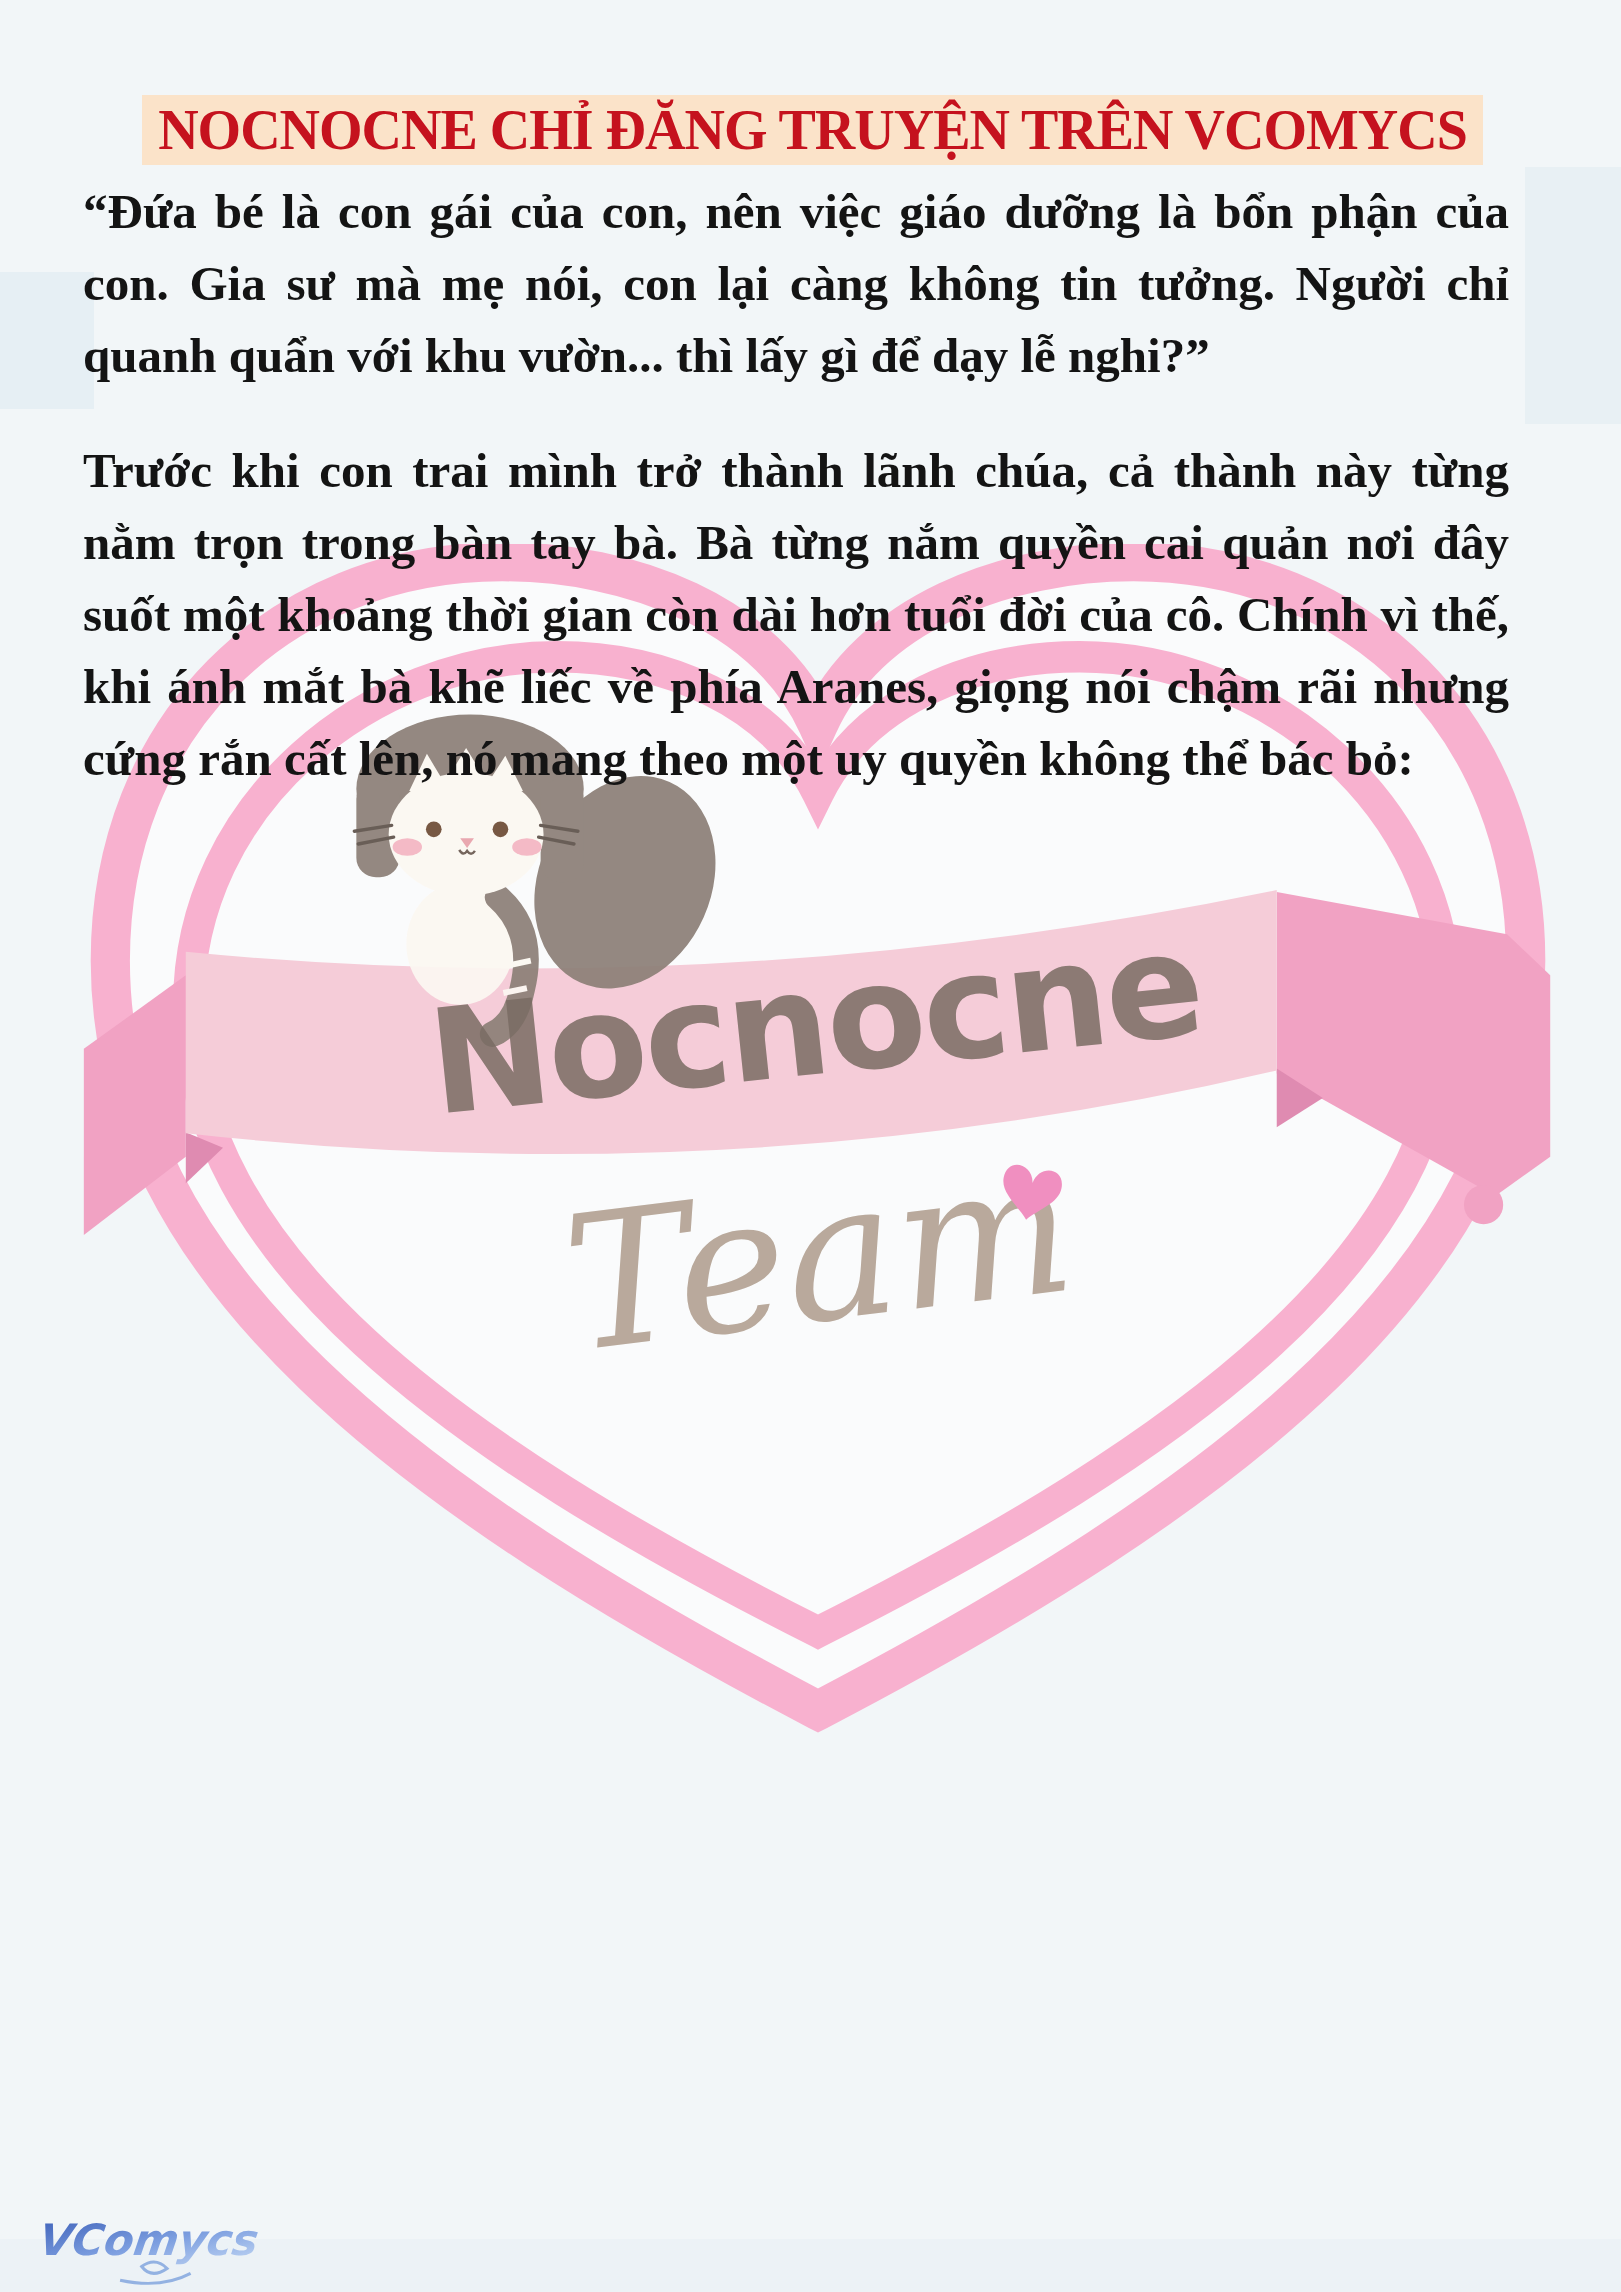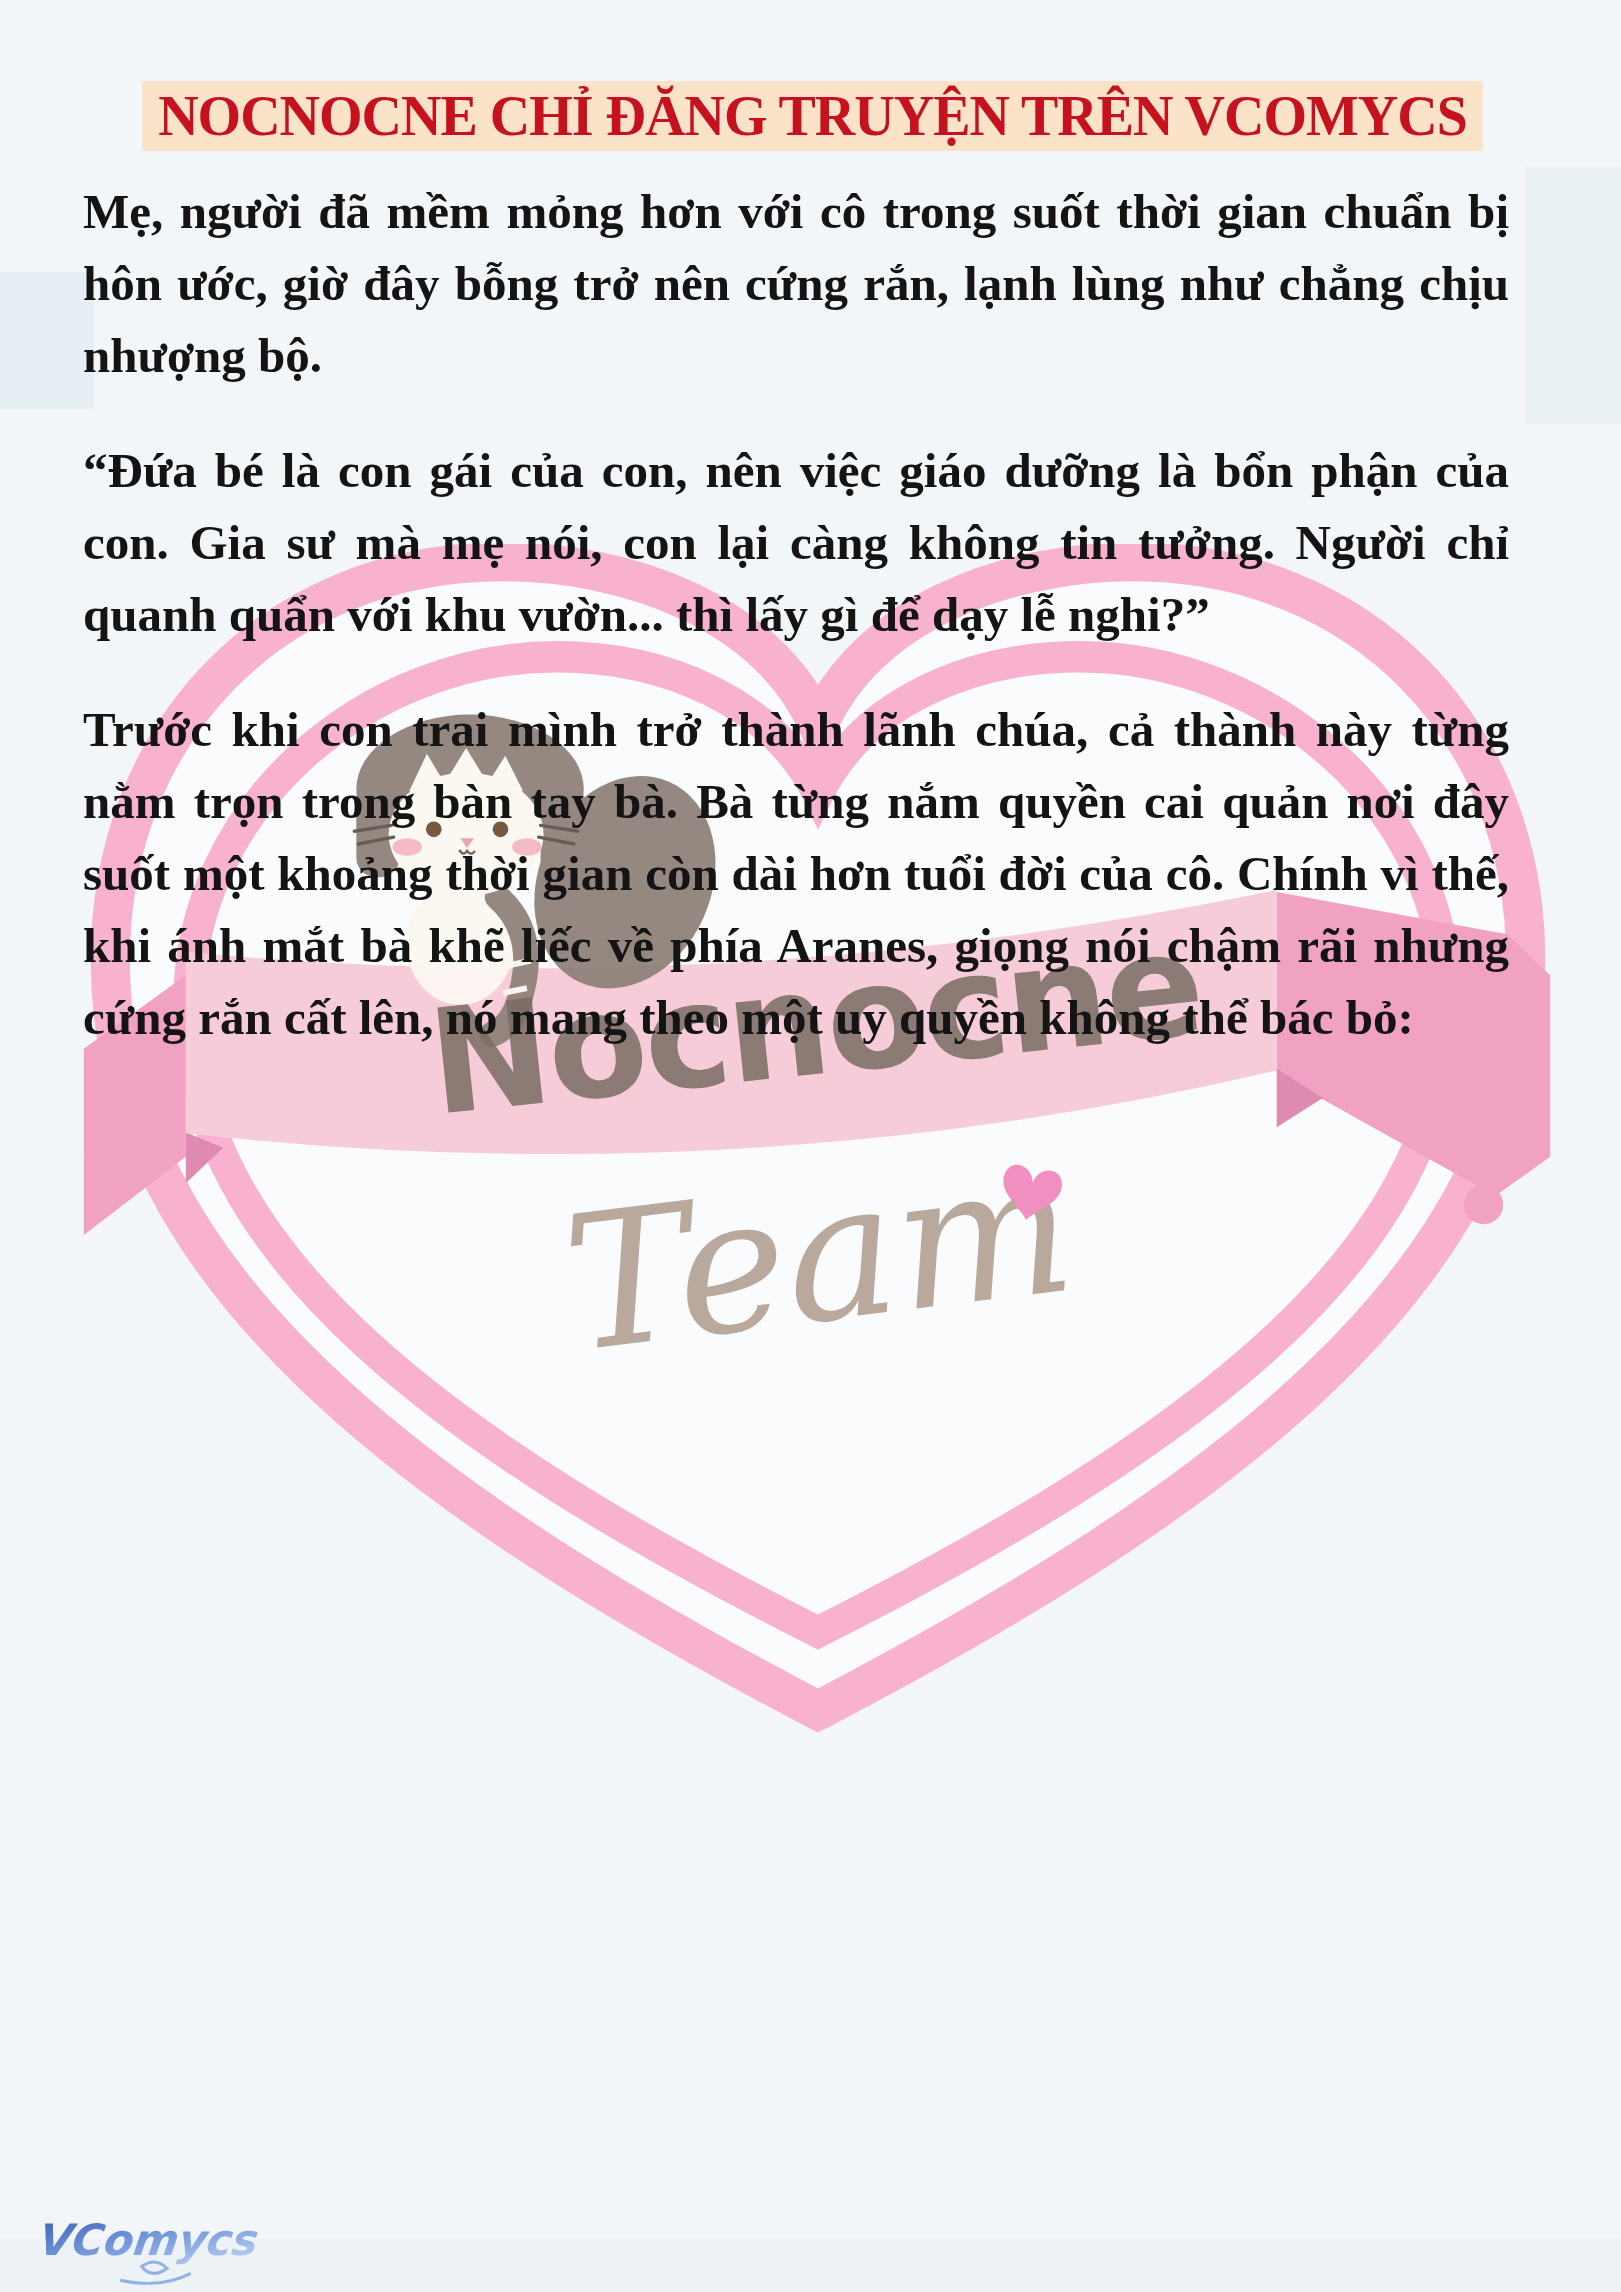--- a/index.html
+++ b/index.html
@@ -15,21 +15,21 @@
   .artifact{position:absolute;pointer-events:none;}
   .art-left{left:0;top:272px;width:94px;height:137px;background:rgba(221,233,240,.55);}
   .art-right{left:1525px;top:167px;width:96px;height:257px;background:rgba(221,233,240,.5);}
   .art-bottom{left:0;top:2239px;width:1621px;height:54px;background:rgba(228,238,243,.45);}
 
   .watermark{
     position:absolute;left:76px;top:544px;width:1485px;height:1294px;
     pointer-events:none;
   }
   .header-banner{
-    position:absolute;left:142px;top:81px;width:1341px;height:70px;
+    position:absolute;left:142px;top:95px;width:1341px;height:70px;
     background:#fbe3c9;color:#c5121e;
     font-weight:bold;font-size:56px;line-height:70px;
     text-align:center;letter-spacing:-1px;white-space:nowrap;
   }
   .body-text{
     position:absolute;left:83px;top:176px;width:1426px;
     color:#141414;font-weight:bold;font-size:49px;line-height:72px;
     text-align:justify;
   }
   .body-text p{margin:0 0 43px 0;}
@@ -86,21 +86,20 @@
     <text transform="translate(755,500) rotate(-6)" text-anchor="middle" dominant-baseline="middle" font-family="'DejaVu Sans',sans-serif" font-weight="bold" font-size="148" letter-spacing="-3" fill="#7a6c63" opacity="0.85">Nocnocne</text>
 
     <text transform="translate(760,742) rotate(-7)" text-anchor="middle" dominant-baseline="middle" font-family="'DejaVu Serif',serif" font-style="italic" font-size="190" fill="#b2a192" opacity="0.9">Team</text>
 
     <path d="M 0,12 C -3,-8 -30,-10 -30,12 C -30,28 -10,38 0,50 C 10,38 30,28 30,12 C 30,-10 3,-8 0,12 Z" transform="translate(978,640) rotate(10)" fill="#f08fc0"></path>
   </svg>
 
   <div class="header-banner">NOCNOCNE CHỈ ĐĂNG TRUYỆN TRÊN VCOMYCS</div>
 
   <div class="body-text">
-    <p>Mẹ, người đã mềm mỏng hơn với cô trong suốt thời gian chuẩn bị hôn ước, giờ đây bỗng trở nên cứng rắn, lạnh lùng như chẳng chịu nhượng bộ.</p>
     <p>“Đứa bé là con gái của con, nên việc giáo dưỡng là bổn phận của con. Gia sư mà mẹ nói, con lại càng không tin tưởng. Người chỉ quanh quẩn với khu vườn... thì lấy gì để dạy lễ nghi?”</p>
     <p>Trước khi con trai mình trở thành lãnh chúa, cả thành này từng nằm trọn trong bàn tay bà. Bà từng nắm quyền cai quản nơi đây suốt một khoảng thời gian còn dài hơn tuổi đời của cô. Chính vì thế, khi ánh mắt bà khẽ liếc về phía Aranes, giọng nói chậm rãi nhưng cứng rắn cất lên, nó mang theo một uy quyền không thể bác bỏ:</p>
   </div>
 
   <svg class="logo" viewBox="0 0 250 98">
     <defs>
       <linearGradient id="logoGrad" x1="0" y1="0" x2="1" y2="1">
         <stop offset="0" stop-color="#3c5fb8"></stop>
         <stop offset="0.55" stop-color="#7d9fe0"></stop>
         <stop offset="1" stop-color="#c3d8f4"></stop>

